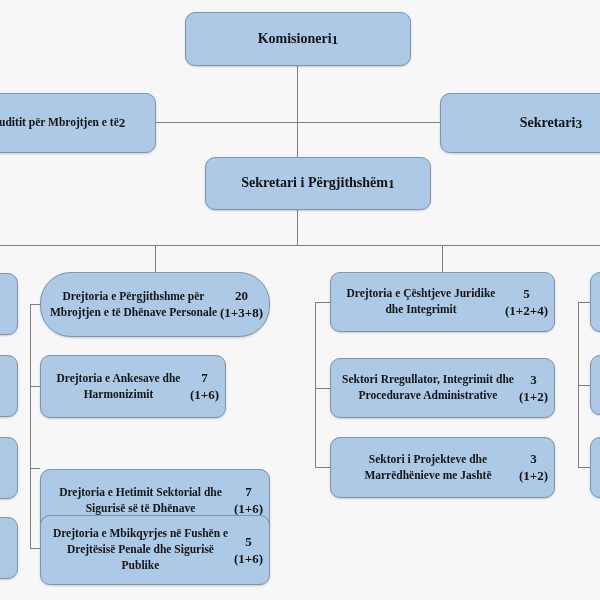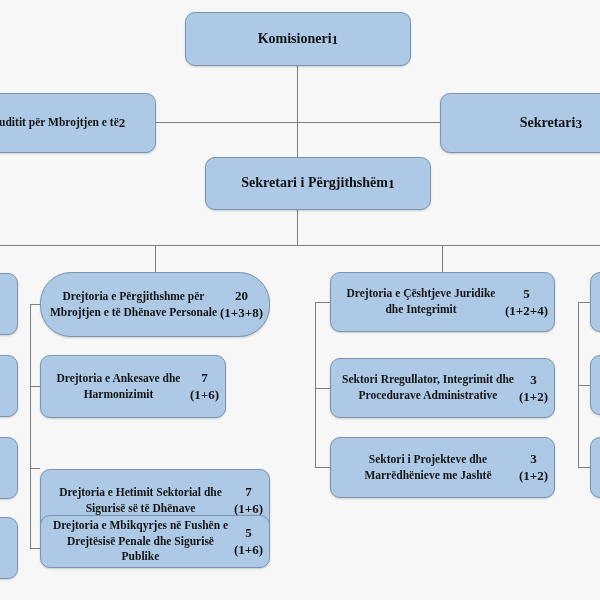--- a/index.html
+++ b/index.html
@@ -44,21 +44,21 @@
   
   #box-komisioneri{left:185px;top:12px;width:226px;height:54px;}
   #box-audit{left:-40px;top:93px;width:196px;height:60px;}
   #box-kabineti{left:440px;top:93px;width:222px;height:60px;}
   #box-sekretari{left:185px;top:157px;width:226px;height:53px;margin-left:20px;}
 
   
   #c2-0{left:40px;top:272px;width:230px;height:65px;border-radius:31px;}
   #c2-1{left:40px;top:355px;width:186px;height:63px;font-family:Liberation Serif, serif;}
   #c2-2{left:40px;top:437px;width:230px;height:63px;margin-top:32px;}
-  #c2-3{left:40px;top:515px;width:230px;height:53px;}
+  #c2-3{left:40px;top:515px;width:230px;height:70px;}
 
   
   #c3-0{left:330px;top:272px;width:225px;height:60px;}
   #c3-1{left:330px;top:358px;width:225px;height:60px;}
   #c3-2{left:330px;top:437px;width:225px;height:61px;}
 
   
   #c1-0{left:-50px;top:273px;width:68px;height:62px;}
   #c1-1{left:-50px;top:355px;width:68px;height:62px;}
   #c1-2{left:-50px;top:437px;width:68px;height:62px;}

